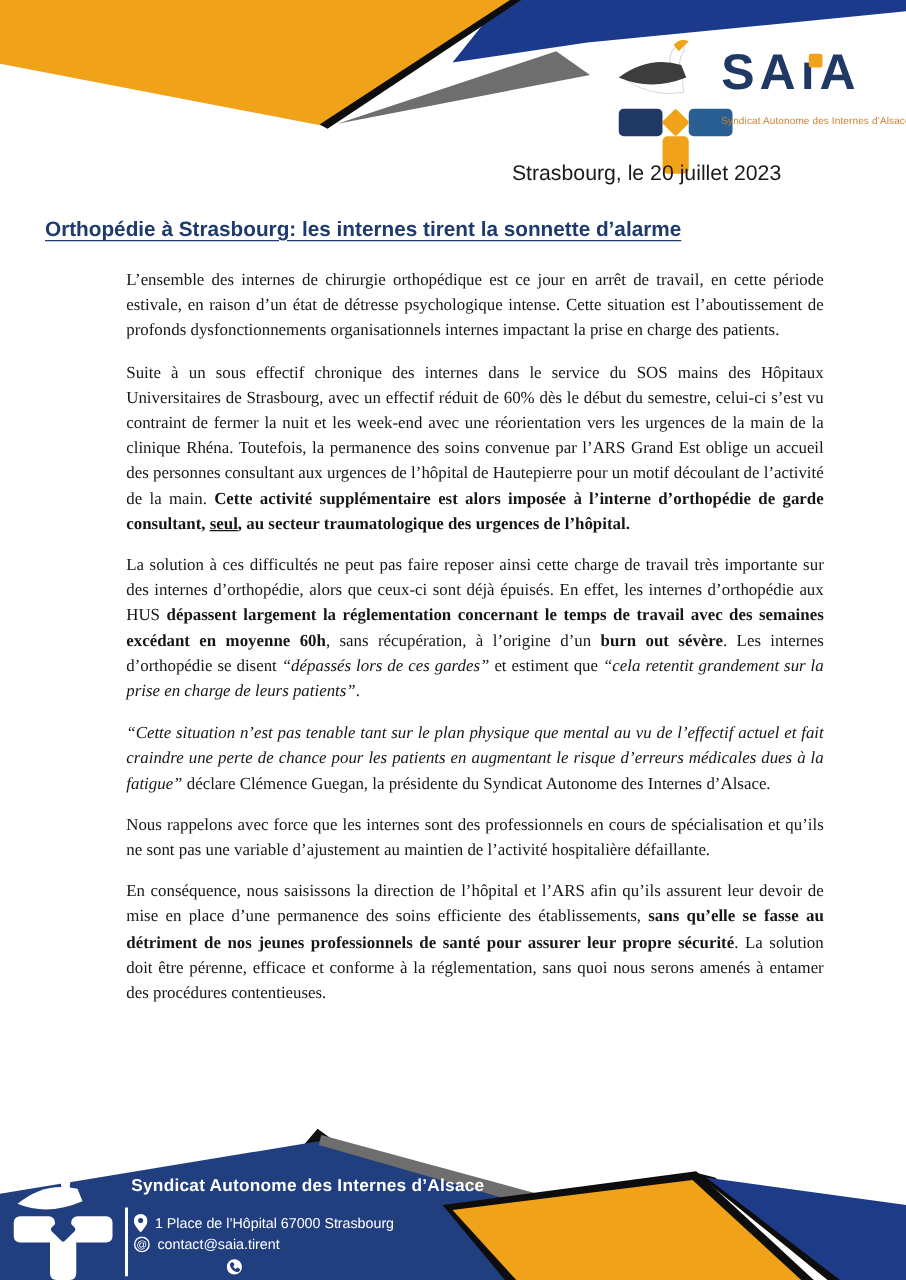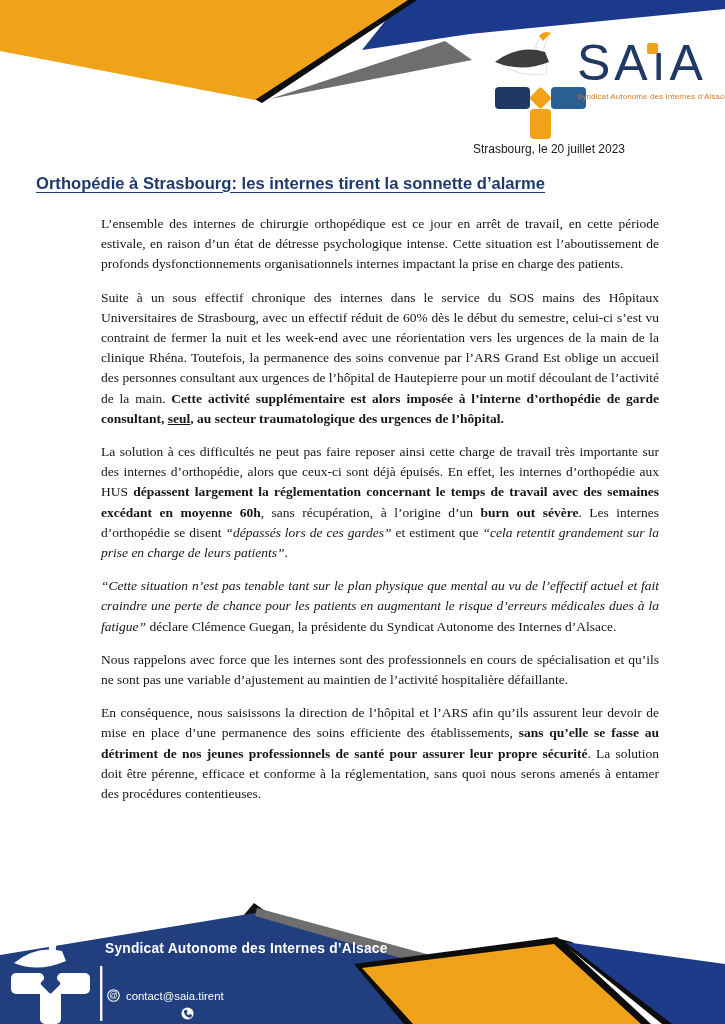--- a/index.html
+++ b/index.html
@@ -11,37 +11,37 @@
   svg{display:block;}
 
   
   .top-deco{position:absolute;left:0;top:0;width:725px;height:115px;}
 
   
   .logo{position:absolute;left:493px;top:28px;width:232px;height:92px;}
   .logo-cross{position:absolute;left:0;top:2px;width:100px;height:115px;}
   .wordmark{
     position:absolute;left:84px;top:10px;
-    font-family:"Liberation Sans",sans-serif;font-weight:normal;
-    font-size:50px;line-height:1;color:#1f3864;letter-spacing:4px;
+    font-family:"Liberation Sans",sans-serif;font-weight:bold;
+    font-size:40px;line-height:1;color:#1f3864;letter-spacing:4px;
     white-space:nowrap;
   }
   .wordmark-dot{
     position:absolute;left:154px;top:15px;width:11px;height:11px;
     background:#f0a319;border-radius:2px;
   }
   .tagline{
     position:absolute;left:84px;top:64px;width:148px;
     font-family:"Liberation Sans",sans-serif;font-size:8px;
     color:#d07e2a;white-space:nowrap;letter-spacing:0.1px;
   }
 
   .date-line{
-    position:absolute;top:142px;right:100px;
-    font-family:"Liberation Sans",sans-serif;font-size:12px;color:#1a1a1a;
+    position:absolute;top:129px;right:100px;
+    font-family:"Liberation Sans",sans-serif;font-size:17px;color:#1a1a1a;
   }
   .doc-title{
     position:absolute;top:174px;left:0;width:581px;text-align:center;
     font-family:"Liberation Sans",sans-serif;font-weight:bold;font-size:16.6px;
     color:#1e3a6e;text-decoration:underline;text-underline-offset:3px;
   }
 
   .body-text{position:absolute;left:85px;top:214px;width:558px;margin-left:16px;}
   .body-text p{
     margin:0 0 13px 0;font-size:13.5px;line-height:20.2px;
@@ -123,20 +123,27 @@
       <rect x="11" y="973" width="33" height="21" rx="5" fill="#ffffff"></rect>
       <rect x="57" y="973" width="33" height="21" rx="5" fill="#ffffff"></rect>
       <rect x="40" y="984" width="21" height="40" rx="5" fill="#ffffff"></rect>
       <rect x="43" y="976" width="15" height="15" rx="2" transform="rotate(45 50.5 983.5)" fill="#213e7f"></rect>
     </g>
     <rect x="100" y="966" width="2.4" height="55" fill="#ffffff"></rect>
   </svg>
 
   <div class="f-org">Syndicat Autonome des Internes d’Alsace</div>
 
+  <div class="f-row f-row1">
+    <svg width="11" height="15" viewBox="0 0 12 16" aria-hidden="true">
+      <path d="M6 0C2.7 0 0 2.7 0 6c0 4.4 6 10 6 10s6-5.6 6-10C12 2.7 9.3 0 6 0z" fill="#ffffff"></path>
+      <circle cx="6" cy="5.8" r="2.2" fill="#213e7f"></circle>
+    </svg>
+    <span>1 Place de l’Hôpital 67000 Strasbourg</span>
+  </div>
 
   <div class="f-row f-row2">
     <svg width="13" height="13" viewBox="0 0 14 14" aria-hidden="true">
       <circle cx="7" cy="7" r="6.2" fill="none" stroke="#ffffff" stroke-width="1.2"></circle>
       <text x="7" y="10" font-size="9" fill="#ffffff" text-anchor="middle" font-family="Liberation Sans, sans-serif">@</text>
     </svg>
     <span>contact@saia.tirent</span>
   </div>
 
   <div class="f-row f-row3">

